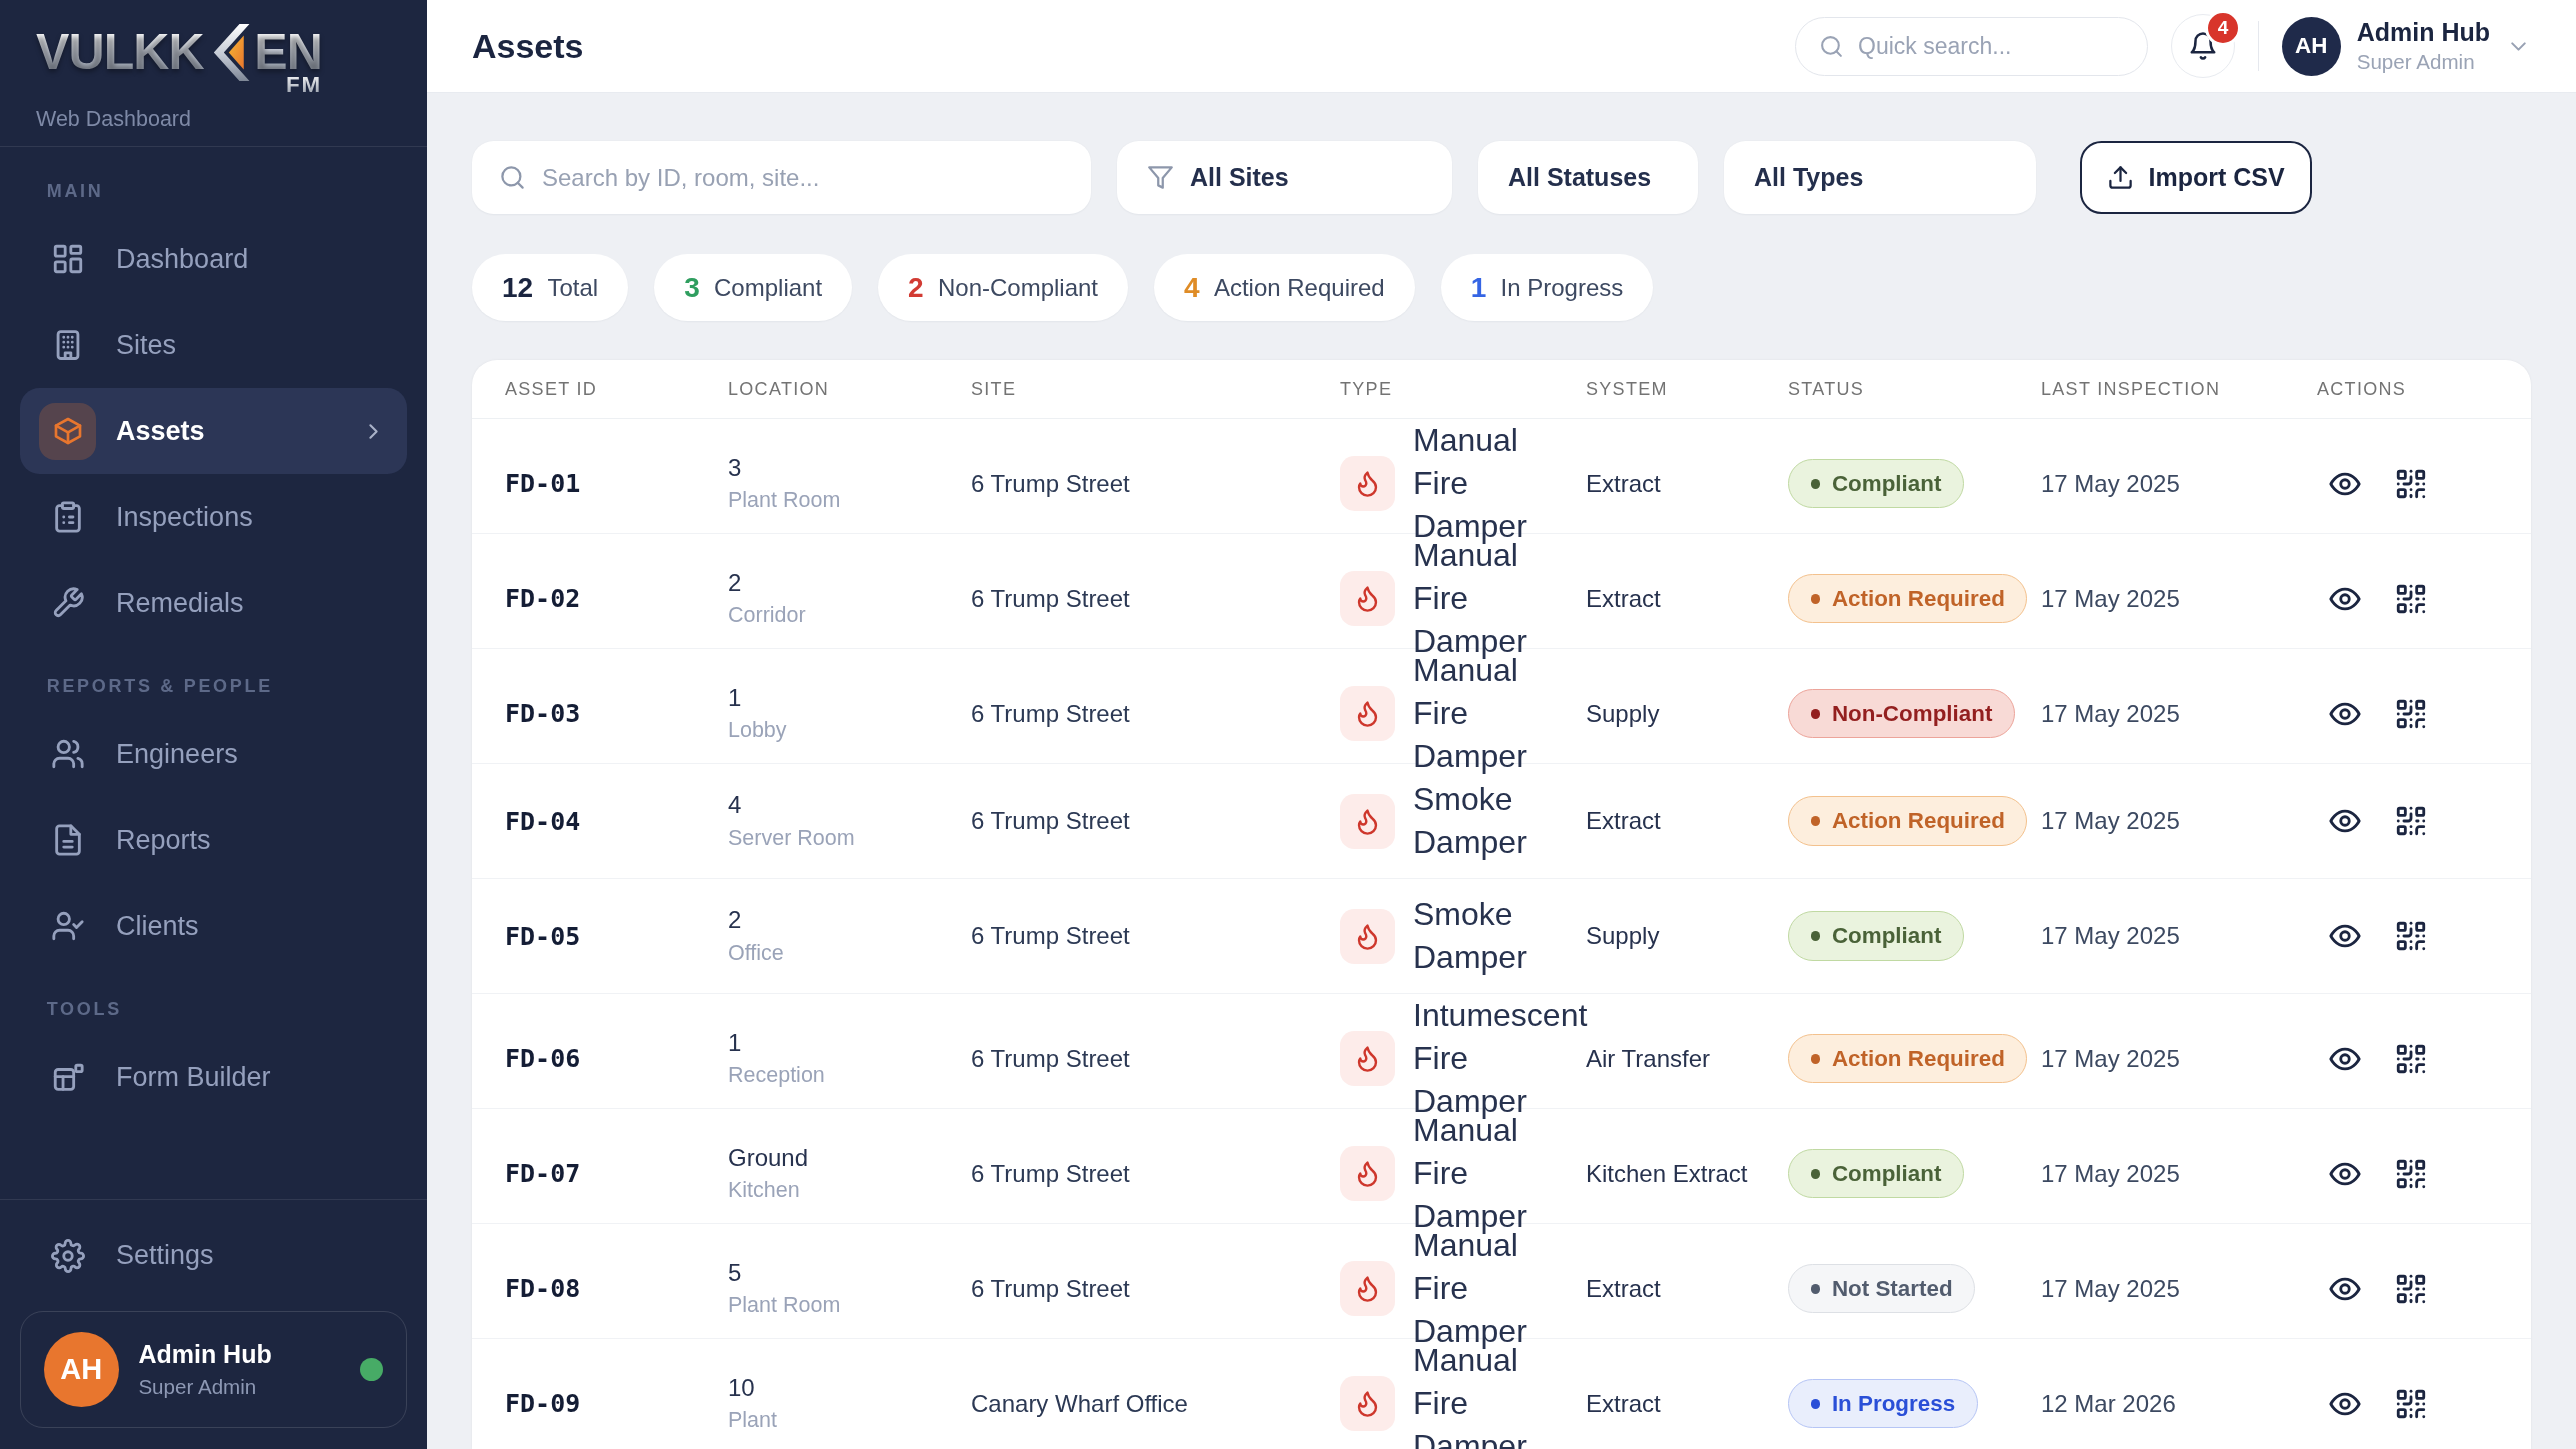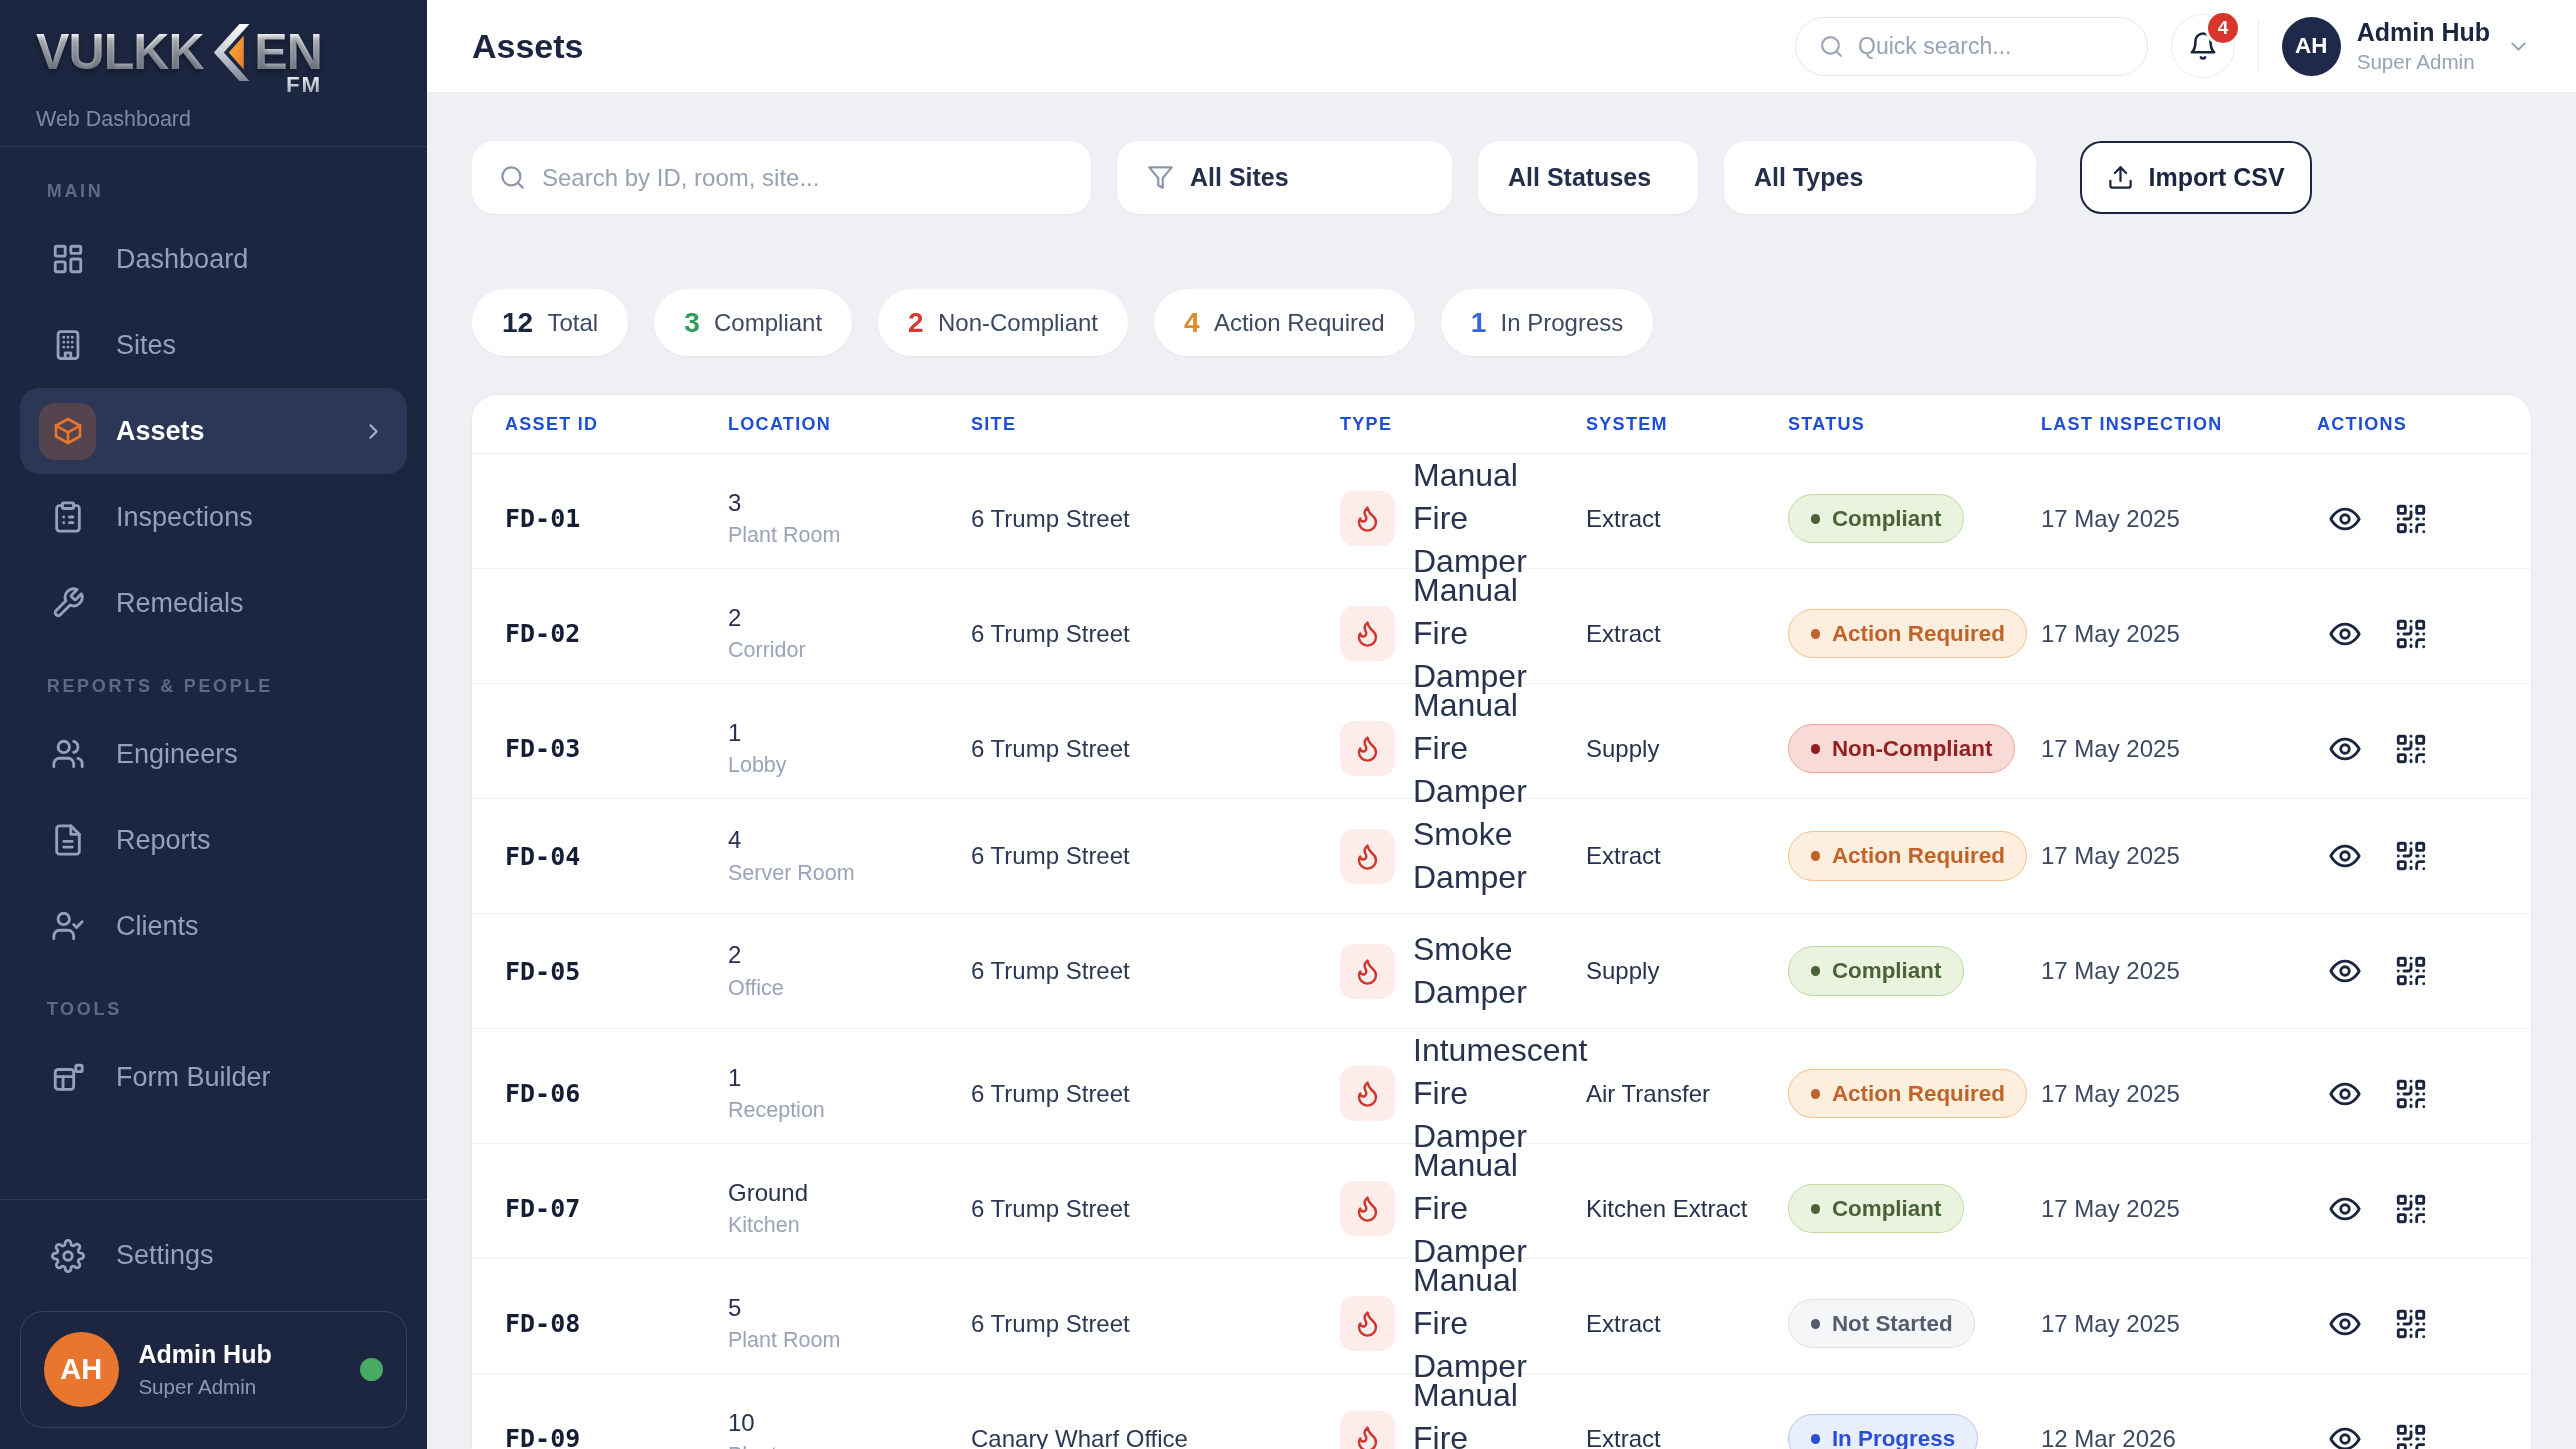--- a/index.html
+++ b/index.html
@@ -65,29 +65,29 @@
   .f-icon { width:27px; height:27px; flex:none; color:#8d97ab; }
   .f-dd { padding:0 30px; gap:16px; font-size:25px; font-weight:600; color:#242f4c; cursor:pointer; }
   .w-sites { width:335px; } .w-statuses { width:220px; } .w-types { width:312px; margin-right:18px; }
   .btn { border-radius:21.5px; display:flex; align-items:center; justify-content:center; gap:14.3px; font-size:25px; font-weight:700; cursor:pointer; }
   .btn-import { width:232px; background:#fff; border:2.7px solid #1b2540; color:#1b2540; }
   .btn-add { width:215px; margin-left:auto; background:#e8762e; border:none; color:#fff; box-shadow:0 5.4px 12.5px rgba(232,118,46,.35); }
   .btn .b-icon { width:27px; height:27px; }
 
   
   .stats-row { display:flex; gap:26px; margin-top:40px; flex:none; }
-  .stat-pill { height:67px; background:#fff; border-radius:34px; display:flex; align-items:center; gap:14.3px; padding:0 30px; box-shadow:0 0.9px 1.8px rgba(20,30,60,.05); cursor:pointer;margin-top:35px; }
+  .stat-pill { height:67px; background:#fff; border-radius:34px; display:flex; align-items:center; gap:14.3px; padding:0 30px; box-shadow:0 0.9px 1.8px rgba(20,30,60,.05); cursor:pointer; }
   .stat-num { font-size:28px; font-weight:800; }
   .stat-label { font-size:24px; color:#3d4961; }
 
   
   .table-card { margin-top:39px; background:#fff; border-radius:25px 25px 0 0; box-shadow:0 0.9px 2.7px rgba(16,24,40,.06); flex:1; min-height:0; overflow:hidden; }
   .t-grid { display:grid; grid-template-columns:223px 243px 369px 246px 202px 253px 276px 1fr; padding:0 33px; align-items:center; }
   .t-head { height:59px; border-bottom:0.9px solid #edf0f3; }
-  .t-h { font-size:18px; font-weight:700; letter-spacing:1.3px; color:#1d4ed8; }
+  .t-h { font-size:18px; font-weight:400; letter-spacing:1.3px; color:#737373; }
   .t-row { height:115px; border-bottom:0.9px solid #f0f2f5; }
   .c-id { font-family:"DejaVu Sans Mono", monospace; font-weight:700; font-size:25px; color:#141d35; }
   .loc1 { font-size:24px; color:#27324e; }
   .loc2 { font-size:21.5px; color:#9aa3b8; margin-top:6.3px; }
   .c-site { font-size:24px; color:#2c3954; }
   .c-type { display:flex; align-items:center; gap:18px; padding-right:23px; }
   .flame-chip { width:55px; height:55px; flex:none; border-radius:14.3px; background:#fdecea; color:#ce372c; display:flex; align-items:center; justify-content:center; }
   .flame-chip .fi { width:29px; height:29px; }
   .type-label { font-size:32px; color:#27324e; line-height:1.35; }
   .c-sys { font-size:24px; color:#27324e; }

